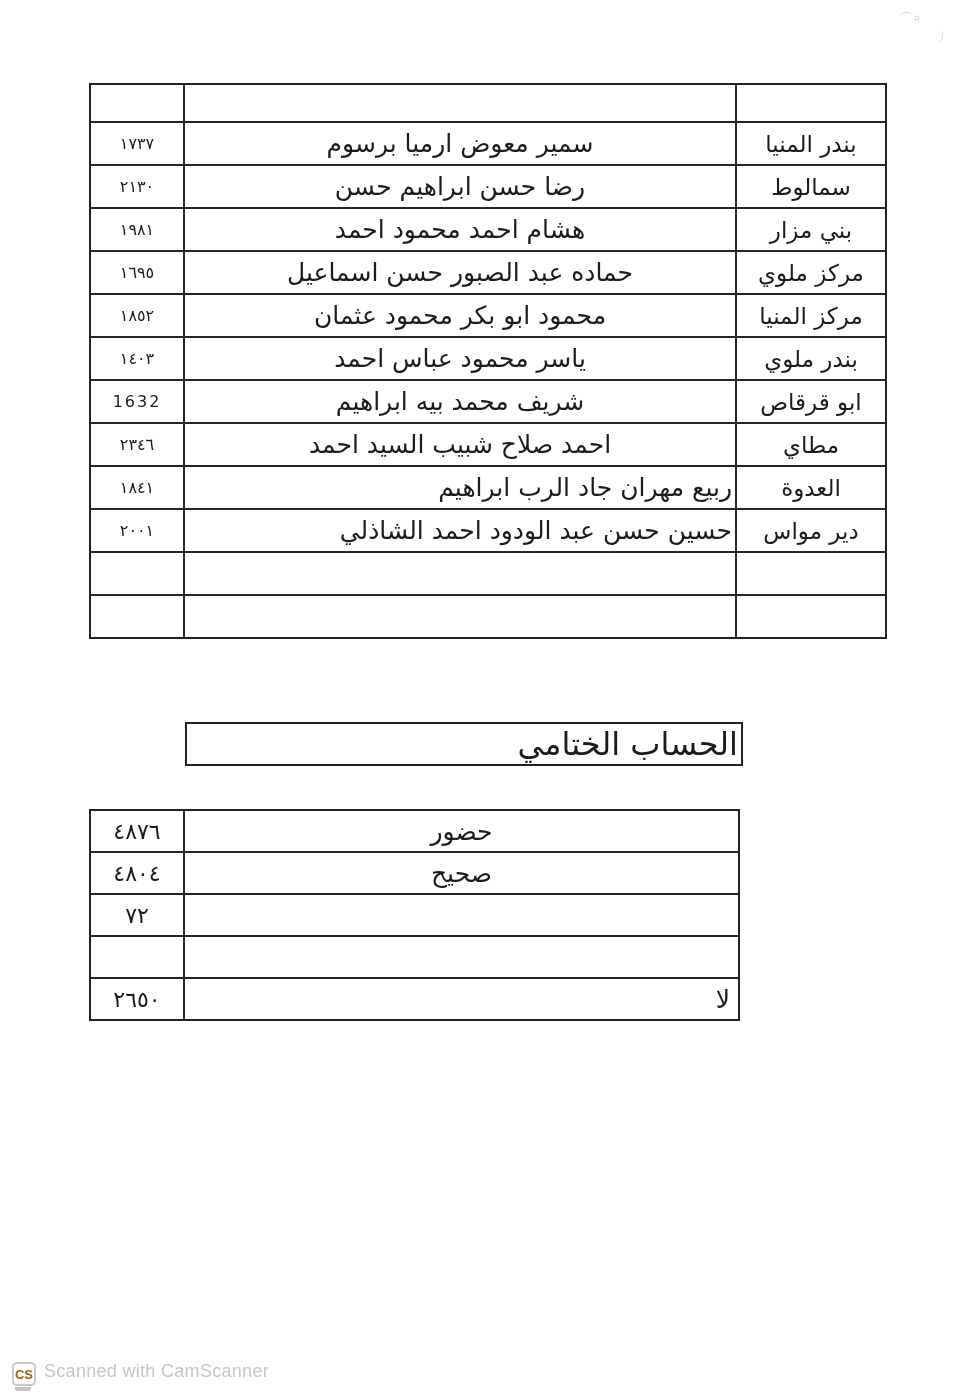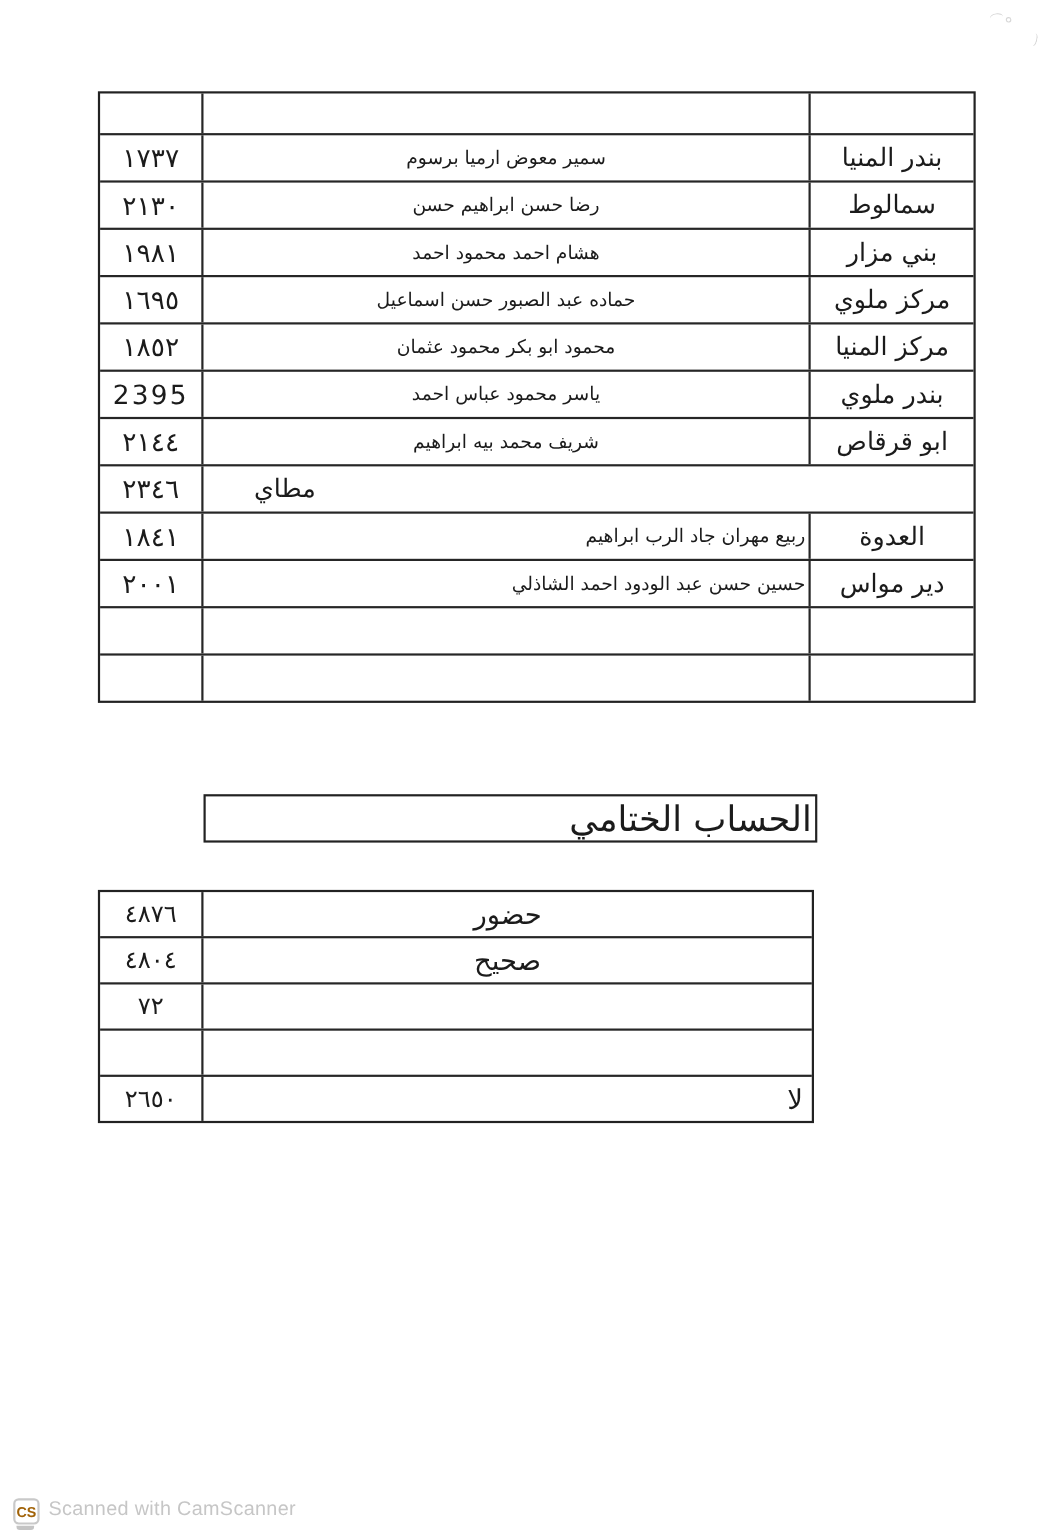--- a/index.html
+++ b/index.html
@@ -12,22 +12,22 @@
 
   
   .main-table{
     position:absolute;left:89px;top:83px;width:794px;
     border:2px solid #222;background:#fff;
   }
   .tr{display:flex;height:41px;border-top:2px solid #262626;}
   .tr.header{height:36px;border-top:none;}
   .td{display:flex;align-items:center;justify-content:center;overflow:hidden;}
   .c-total{width:92px;border-right:2px solid #262626;
-    font-size:24px;letter-spacing:2px;}
-  .c-name{flex:1;border-right:2px solid #262626;font-size:17px;}
+    font-size:16px;letter-spacing:2px;}
+  .c-name{flex:1;border-right:2px solid #262626;font-size:25px;}
   .c-district{width:148px;font-size:23px;}
   .td[dir="rtl"]{direction:rtl;}
   .align-right{justify-content:flex-start;padding-right:3px;padding-left:19px;}
 
   
   .title-box{
     position:absolute;left:185px;top:722px;width:551px;height:40px;
     border:2px solid #222;display:flex;align-items:center;
     direction:rtl;justify-content:flex-start;padding-right:3px;
     font-size:32px;background:#fff;
@@ -114,33 +114,34 @@
       <div class="td c-district" dir="rtl">مركز ملوي</div>
     </div>
 
     <div class="tr">
       <div class="td c-total">١٨٥٢</div>
       <div class="td c-name" dir="rtl">محمود ابو بكر محمود عثمان</div>
       <div class="td c-district" dir="rtl">مركز المنيا</div>
     </div>
 
     <div class="tr">
-      <div class="td c-total">2395</div>
+      <div class="td c-total">١٤٠٣</div>
       <div class="td c-name" dir="rtl">ياسر محمود عباس احمد</div>
       <div class="td c-district" dir="rtl">بندر ملوي</div>
     </div>
 
     <div class="tr">
-      <div class="td c-total">٢١٤٤</div>
+      <div class="td c-total">1632</div>
       <div class="td c-name" dir="rtl">شريف محمد بيه ابراهيم</div>
       <div class="td c-district" dir="rtl">ابو قرقاص</div>
     </div>
 
     <div class="tr">
       <div class="td c-total">٢٣٤٦</div>
+      <div class="td c-name" dir="rtl">احمد صلاح شبيب السيد احمد</div>
       <div class="td c-district" dir="rtl">مطاي</div>
     </div>
 
 
     <div class="tr">
       <div class="td c-total">١٨٤١</div>
       <div class="td c-name align-right" dir="rtl">ربيع مهران جاد الرب ابراهيم</div>
       <div class="td c-district" dir="rtl">العدوة</div>
     </div>
 

